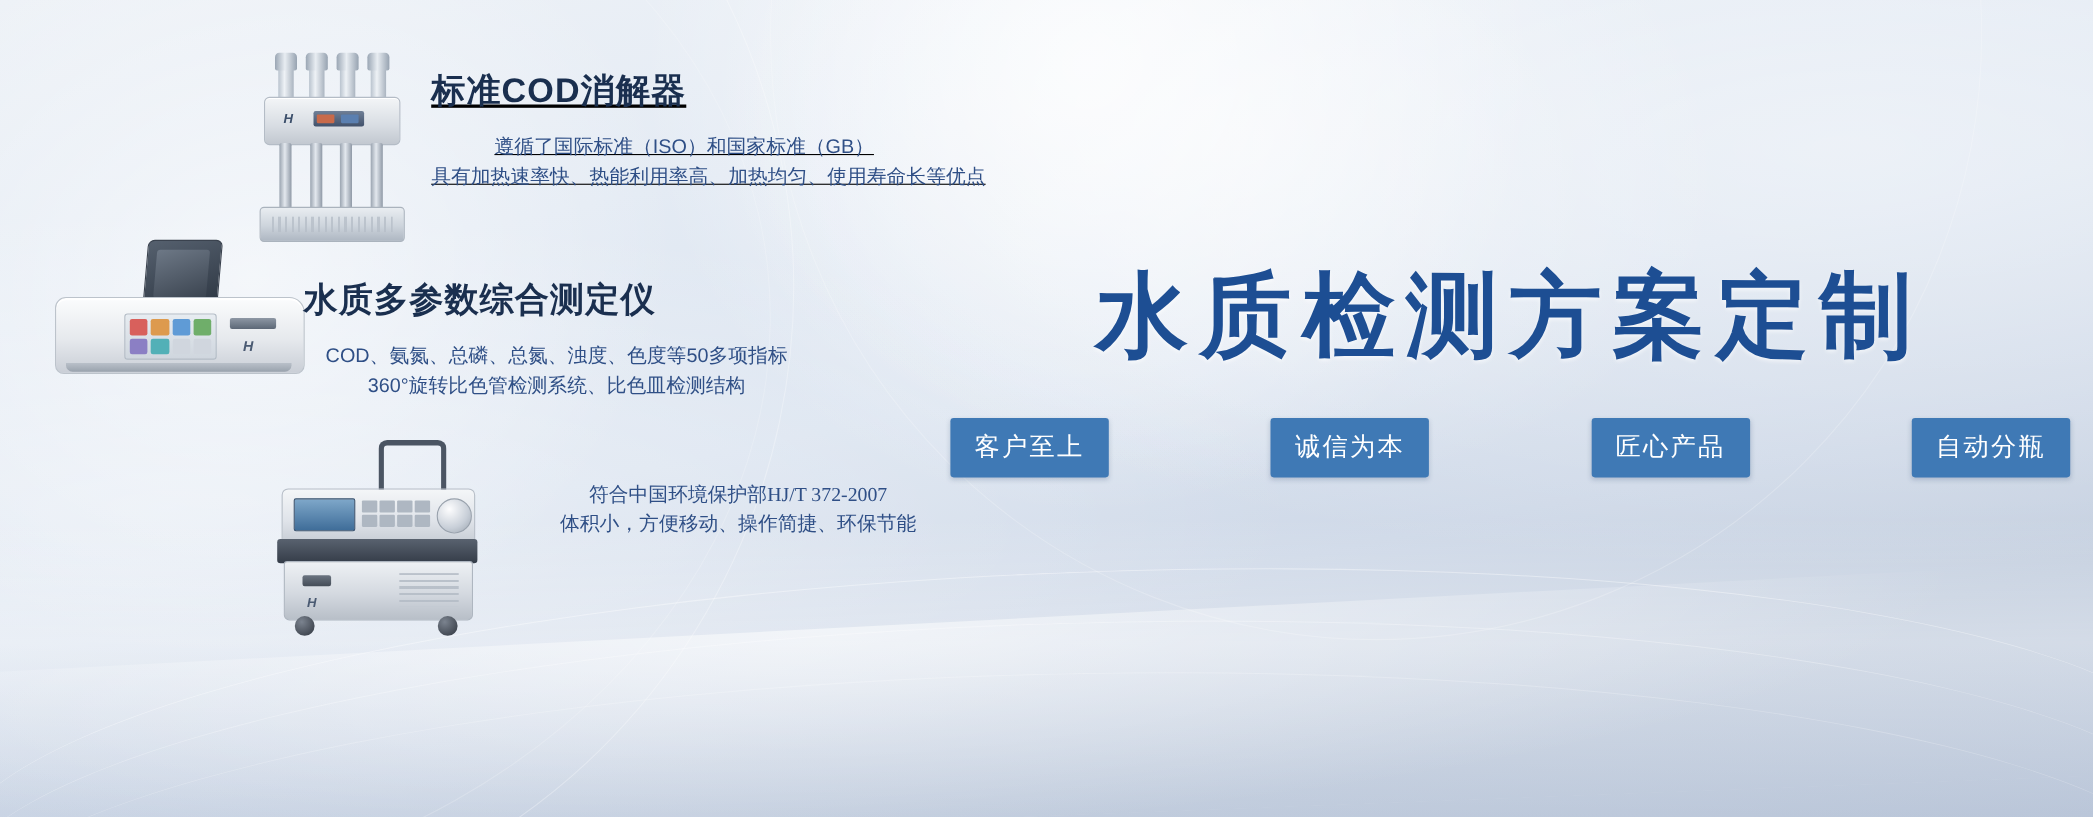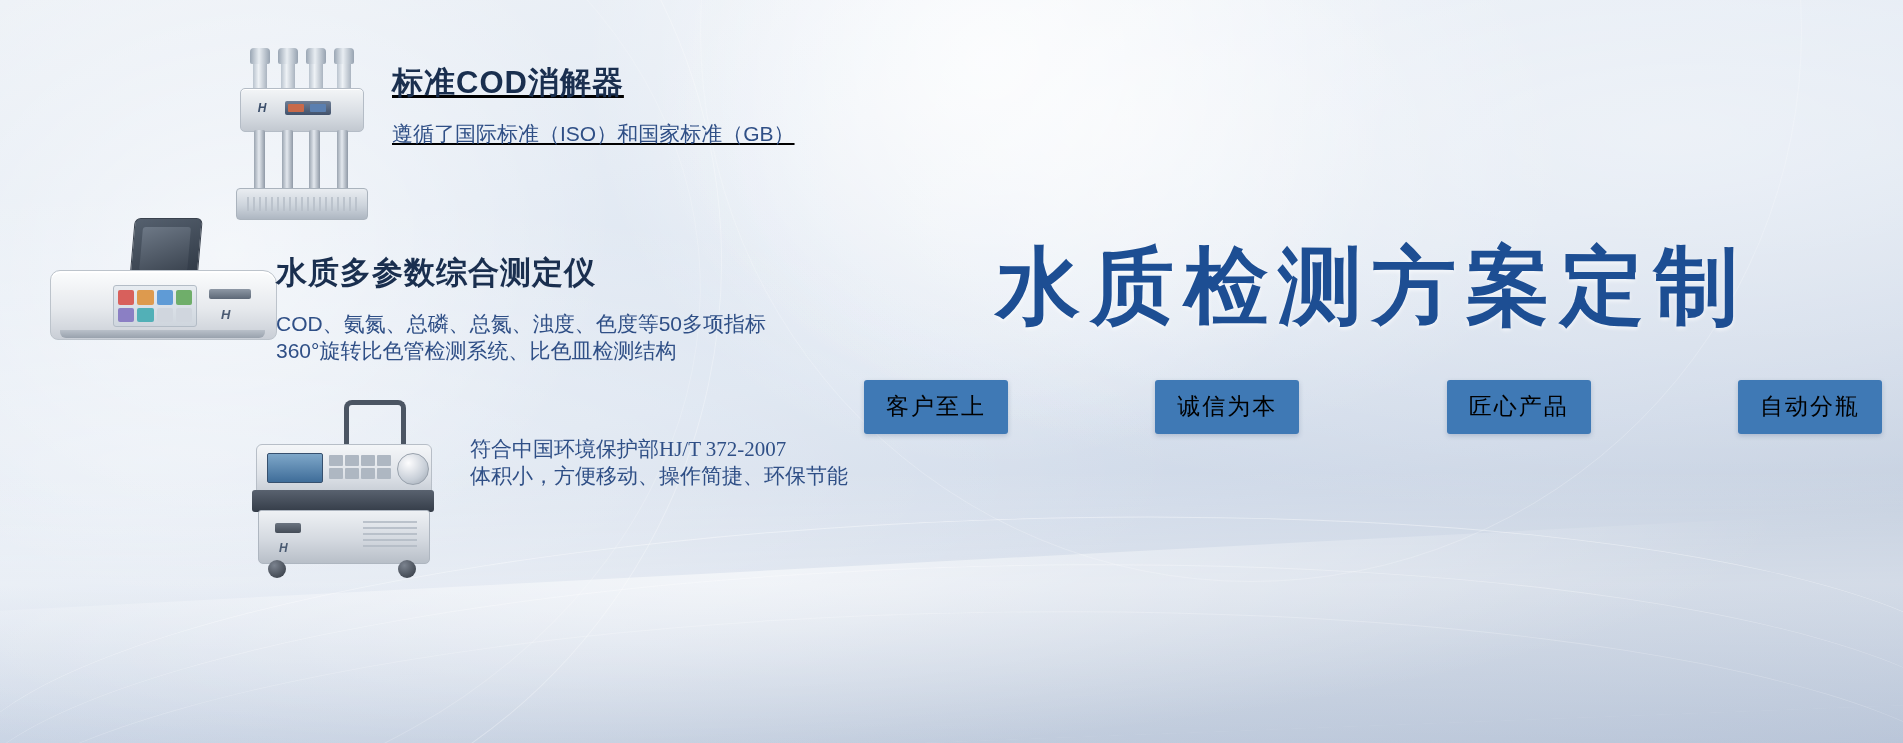--- a/index.html
+++ b/index.html
@@ -40,21 +40,21 @@
   .wv3{top:612px;transform:rotate(-1.1deg);opacity:.35;}
 
   
   .product{position:absolute;}
   .p-title{
     font-size:31px;font-weight:bold;color:#1a2f4f;letter-spacing:1px;
     white-space:nowrap;
   }
   .p-desc{margin-top:16px;}
   .p-desc div{
-    font-size:21px;color:#2f4f86;line-height:27px;white-space:nowrap;text-align:left;
+    font-size:18px;color:#2f4f86;line-height:27px;white-space:nowrap;text-align:center;
   }
 
   #prod1{left:392px;top:62px;text-decoration:underline;}
   #prod1 .p-desc{width:460px;}
   #prod2{left:276px;top:252px;}
   #prod2 .p-desc{width:460px;}
   #prod3{left:470px;top:420px;}
   #prod3 .p-desc{width:402px;font-family:Liberation Serif, serif;}
 
   
@@ -148,21 +148,21 @@
   
   #headline{
     position:absolute;left:862px;top:230px;width:1020px;
     font-size:84px;font-weight:bold;color:#1d4e93;letter-spacing:10px;
     text-align:center;white-space:nowrap;
     text-shadow:0 2px 4px rgba(255,255,255,.65);
   }
   #tags{position:absolute;left:864px;top:380px;width:1018px;
     display:flex;justify-content:space-between;}
   .tag{
-    background:#3f79b5;color:#000000;font-size:23px;letter-spacing:2px;
+    background:#3f79b5;color:#ffffff;font-size:23px;letter-spacing:2px;
     padding:11px 22px 12px;border-radius:3px;white-space:nowrap;
     box-shadow:0 2px 5px rgba(40,70,110,.22);
     font-family:Liberation Serif, serif;
   }
 </style>
 </head>
 <body>
 
 <div id="banner">
 
@@ -243,20 +243,21 @@
       <div class="grille"></div>
     </div>
     <div class="wheel w1"></div>
     <div class="wheel w2"></div>
   </div>
 
   <div class="product" id="prod1">
     <div class="p-title">标准COD消解器</div>
     <div class="p-desc">
       <div>遵循了国际标准（ISO）和国家标准（GB）</div>
+      <div>具有加热速率快、热能利用率高、加热均匀、使用寿命长等优点</div>
     </div>
   </div>
 
   <div class="product" id="prod2">
     <div class="p-title">水质多参数综合测定仪</div>
     <div class="p-desc">
       <div>COD、氨氮、总磷、总氮、浊度、色度等50多项指标</div>
       <div>360°旋转比色管检测系统、比色皿检测结构</div>
     </div>
   </div>

